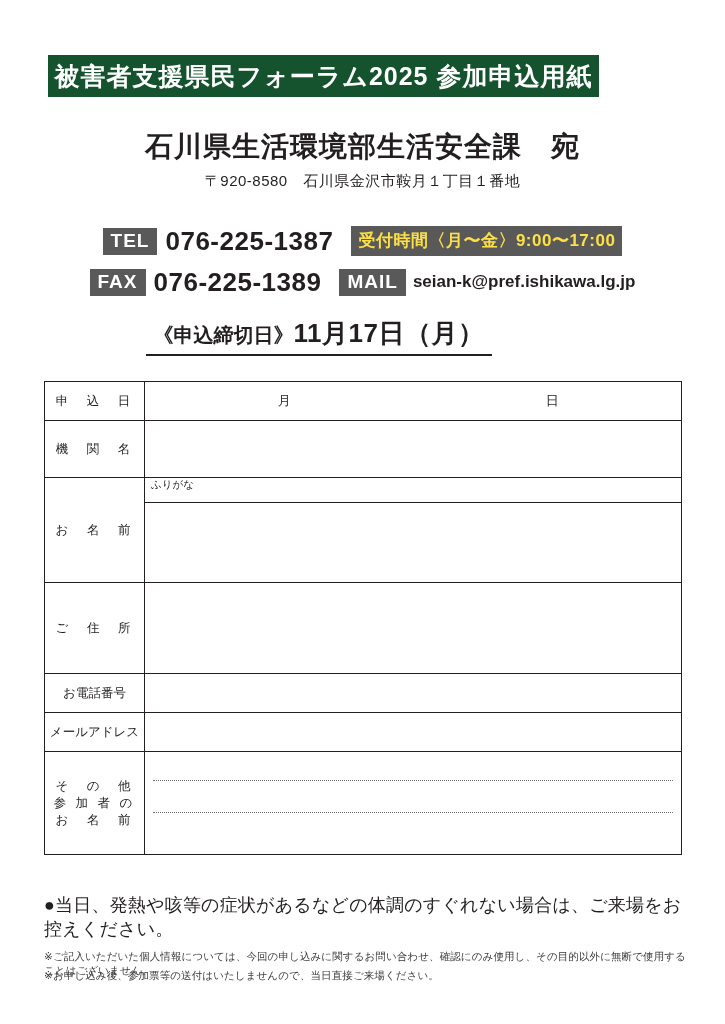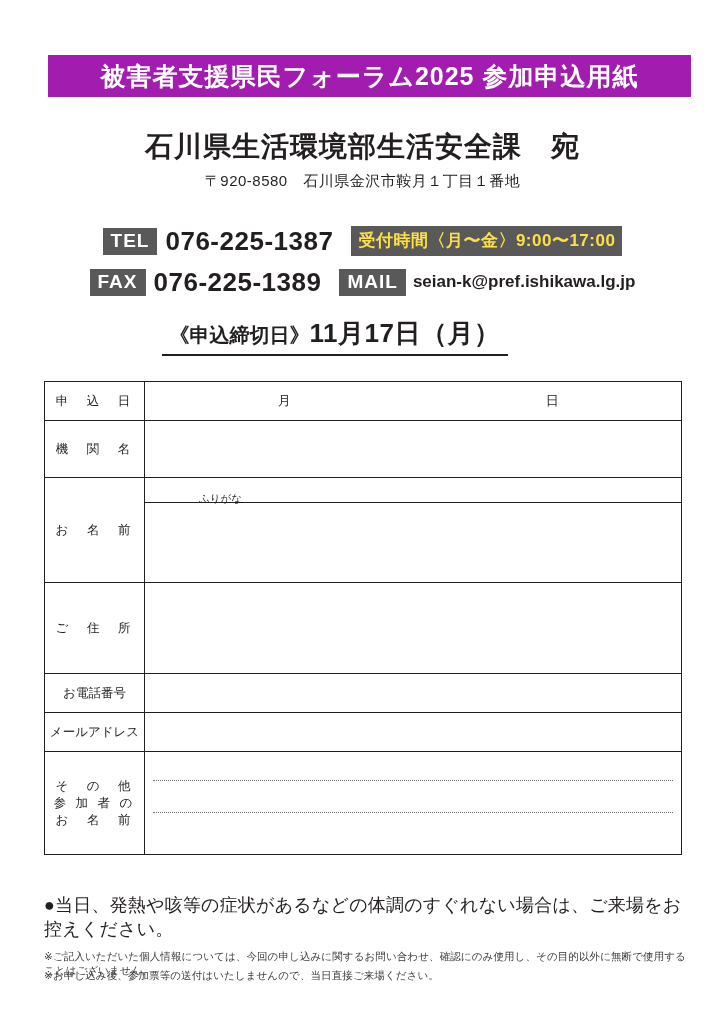--- a/index.html
+++ b/index.html
@@ -20,23 +20,23 @@
     width: 725px;
     height: 1024px;
     box-sizing: border-box;
   }
 
   
   .title-banner {
     position: absolute;
     left: 48px;
     top: 55px;
-    width: 643px;
+    width: 551px;
     height: 42px;
-    background: #a21caf;
+    background: #14532d;
     color: #ffffff;
     display: flex;
     align-items: center;
     justify-content: center;
     font-size: 25px;
     font-weight: bold;
     letter-spacing: 1px;
     white-space: nowrap;
   }
 
@@ -107,21 +107,20 @@
     letter-spacing: 0.5px;
   }
 
   
   .deadline {
     position: absolute;
     left: 0;
     top: 316px;
     width: 638px;
     text-align: center;
-    padding-left: 16px;
   }
   .deadline-inner {
     display: inline-block;
     border-bottom: 2px solid #231f20;
     padding: 0 8px 3px 8px;
   }
   .deadline-label {
     font-size: 20px;
     font-weight: bold;
   }
@@ -166,24 +165,23 @@
   .row-mail td { height: 38px; }
   .row-other td { height: 102px; }
 
   .furigana-box {
     position: relative;
     height: 100%;
   }
   .furigana-text {
     position: absolute;
     left: 6px;
-    top: 14px;
+    top: 0;
     font-size: 10.5px;
     color: #231f20;
-    margin-left: 48px;
   }
   .furigana-line {
     position: absolute;
     left: 0;
     right: 0;
     top: 24px;
     border-bottom: 1px solid #231f20;
   }
 
   .date-fields {

